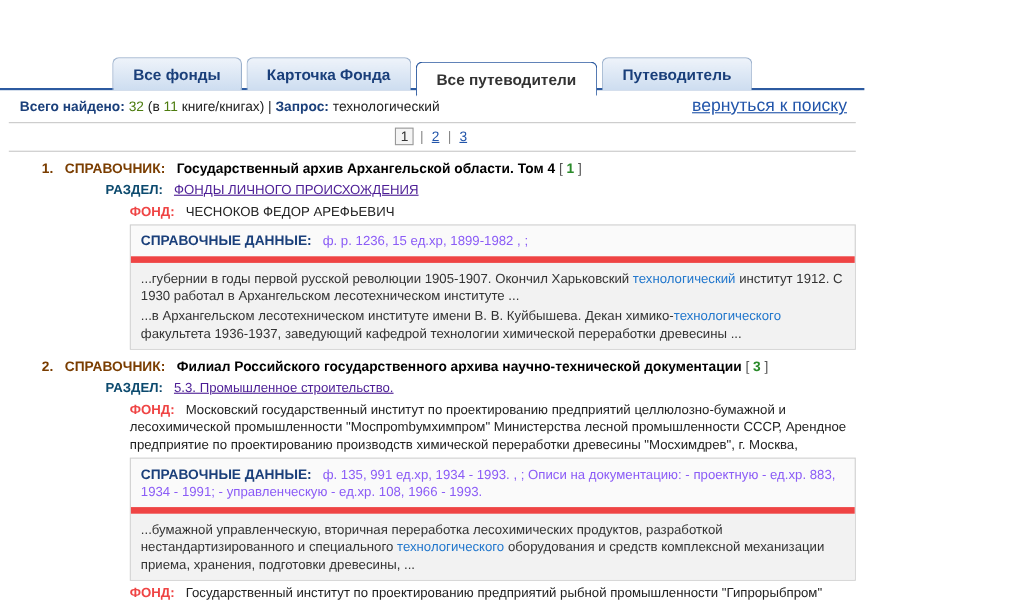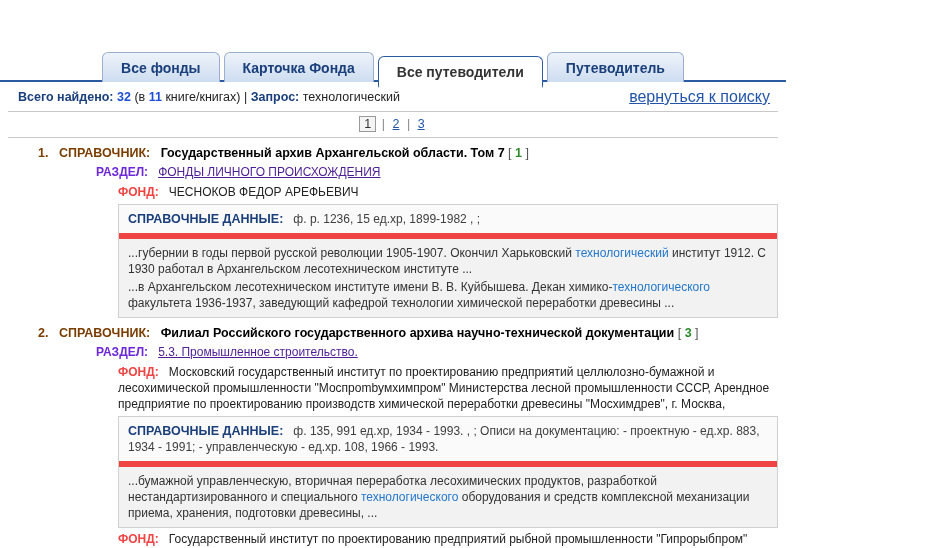--- a/index.html
+++ b/index.html
@@ -50,21 +50,21 @@
 
   
   .summary {
     display: flex;
     align-items: center;
     padding: 6px 10px 2px 18px;
     font-size: 12.5px;
     color: #1a3f7a;
   }
   .summary .lbl { font-weight: bold; color: #1a3f7a; }
-  .summary .num { font-weight: bold; color: #1d4ed8; }
+  .summary .num { font-weight: normal; color: #4d7c0f; }
   .summary .plain { color: #222; font-weight: normal; }
   .summary .spacer { flex: 1 1 auto; }
   .backlink {
     color: #2255aa;
     text-decoration: underline;
     font-size: 16px;
     cursor: pointer;
     white-space: nowrap;
     padding-right: 6px;
   }
@@ -103,41 +103,41 @@
     line-height: 16px;
   }
   .res-num { color: #7a3d00; font-weight: bold; }
   .res-key { color: #7a3d00; font-weight: bold; }
   .res-title { color: #000; font-weight: bold; }
   .cnt { color: #2a8a2a; font-weight: bold; }
   .cnt .br { color: #555; font-weight: normal; }
 
   .indent1 { padding-left: 88px; }
   .razdel-line { line-height: 17px; padding-top: 3px; }
-  .razdel-key { color: #6d28d9; font-weight: bold; }
+  .razdel-key { color: #0c4a6e; font-weight: bold; }
   .razdel-val { color: #4c1d95; text-decoration: underline; cursor: pointer; }
   .fond-line { line-height: 16px; padding-top: 3px; padding-left: 110px; }
   .fond-key { color: #ef4444; font-weight: bold; }
   .fond-val { color: #222; }
 
   .card {
     margin: 4px 0 0 110px;
     border: 1px solid #d0d0d0;
     background: #fafafa;
   }
   .card .row {
     padding: 6px 9px 6px 9px;
     line-height: 16px;
     font-size: 12px;
     color: #333;
   }
   .card .row + .row { border-top: 6px solid #ef4444; }
   .card .row.alt { background: #f2f2f2; }
   .sprav-key { color: #1a3f7a; font-weight: bold; font-size: 12.5px; }
-  .sprav-val { color: #404040; }
+  .sprav-val { color: #8b5cf6; }
   .hl { color: #2277cc; }
   .snippet { color: #333; }
   .snippet + .snippet { margin-top: 2px; }
 
   .bottom-fade {
     position: absolute; left: 0; right: 0; bottom: 0; height: 14px;
     background: linear-gradient(rgba(255,255,255,0), #ffffff 85%);
     pointer-events: none;
   }
 </style>
@@ -184,21 +184,21 @@
   <div class="pager-rule"></div>
 
   <div class="results">
 
     <div class="result">
       <div class="res-head">
         <span class="res-num">1.</span>
         <span>&nbsp;</span>
         <span class="res-key">СПРАВОЧНИК:</span>
         <span>&nbsp;</span>
-        <span class="res-title">Государственный архив Архангельской области. Том 7</span>
+        <span class="res-title">Государственный архив Архангельской области. Том 4</span>
         <span class="cnt"><span class="br">[&nbsp;</span><span>1</span><span class="br">&nbsp;]</span></span>
       </div>
 
       <div class="indent1 razdel-line">
         <span class="razdel-key">РАЗДЕЛ:</span>
         <span>&nbsp;</span>
         <span class="razdel-val">ФОНДЫ ЛИЧНОГО ПРОИСХОЖДЕНИЯ</span>
       </div>
 
       <div class="fond-line">

